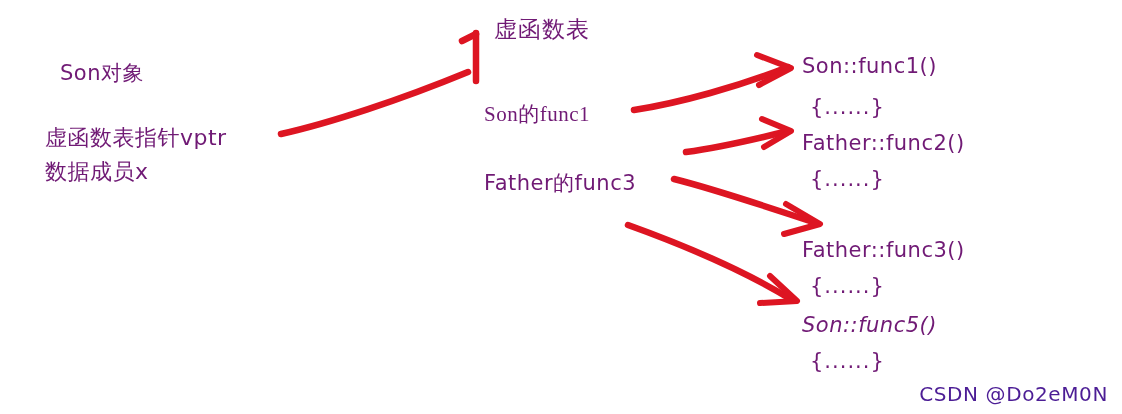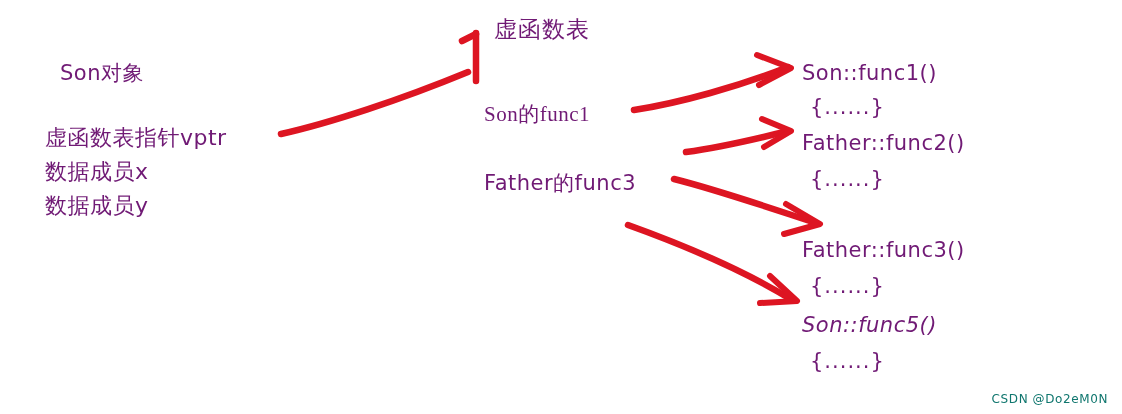--- a/index.html
+++ b/index.html
@@ -62,36 +62,36 @@
   .fn-sig {
     left: 802px;
     font-size: 21px;
     letter-spacing: 0.5px;
   }
   .fn-body {
     left: 810px;
     font-size: 21px;
     letter-spacing: 1px;
   }
-  .fn0-sig  { top: 63px; }
+  .fn0-sig  { top: 56px; }
   .fn0-body { top: 97px; }
   .fn1-sig  { top: 133px; }
   .fn1-body { top: 169px; }
   .fn2-sig  { top: 240px; }
   .fn2-body { top: 276px; }
   .fn3-sig  { top: 315px; font-style: italic; }
   .fn3-body { top: 351px; }
 
   
   .watermark {
     position: absolute;
     right: 14px;
     bottom: 8px;
-    font-size: 12px;
-    color: #0f766e;
+    font-size: 20px;
+    color: #4c1d95;
     letter-spacing: 0.6px;
     white-space: pre;
     font-family: "DejaVu Sans", sans-serif;
   }
 
   
   #arrows {
     position: absolute;
     left: 0;
     top: 0;
@@ -115,21 +115,20 @@
   }
 </style>
 </head>
 <body>
 
 <div id="canvas">
 
   <div class="txt obj-title">Son对象</div>
   <div class="txt obj-field obj-f0">虚函数表指针vptr</div>
   <div class="txt obj-field obj-f1">数据成员x</div>
-  <div class="txt obj-field obj-f2">数据成员y</div>
 
   <div class="txt vt-title">虚函数表</div>
   <div class="txt slot slot0">Son的func1</div>
   <div class="txt slot slot2">Father的func3</div>
 
   <div class="txt fn-sig fn0-sig">Son::func1()</div>
   <div class="txt fn-body fn0-body">{......}</div>
 
   <div class="txt fn-sig fn1-sig">Father::func2()</div>
   <div class="txt fn-body fn1-body">{......}</div>

